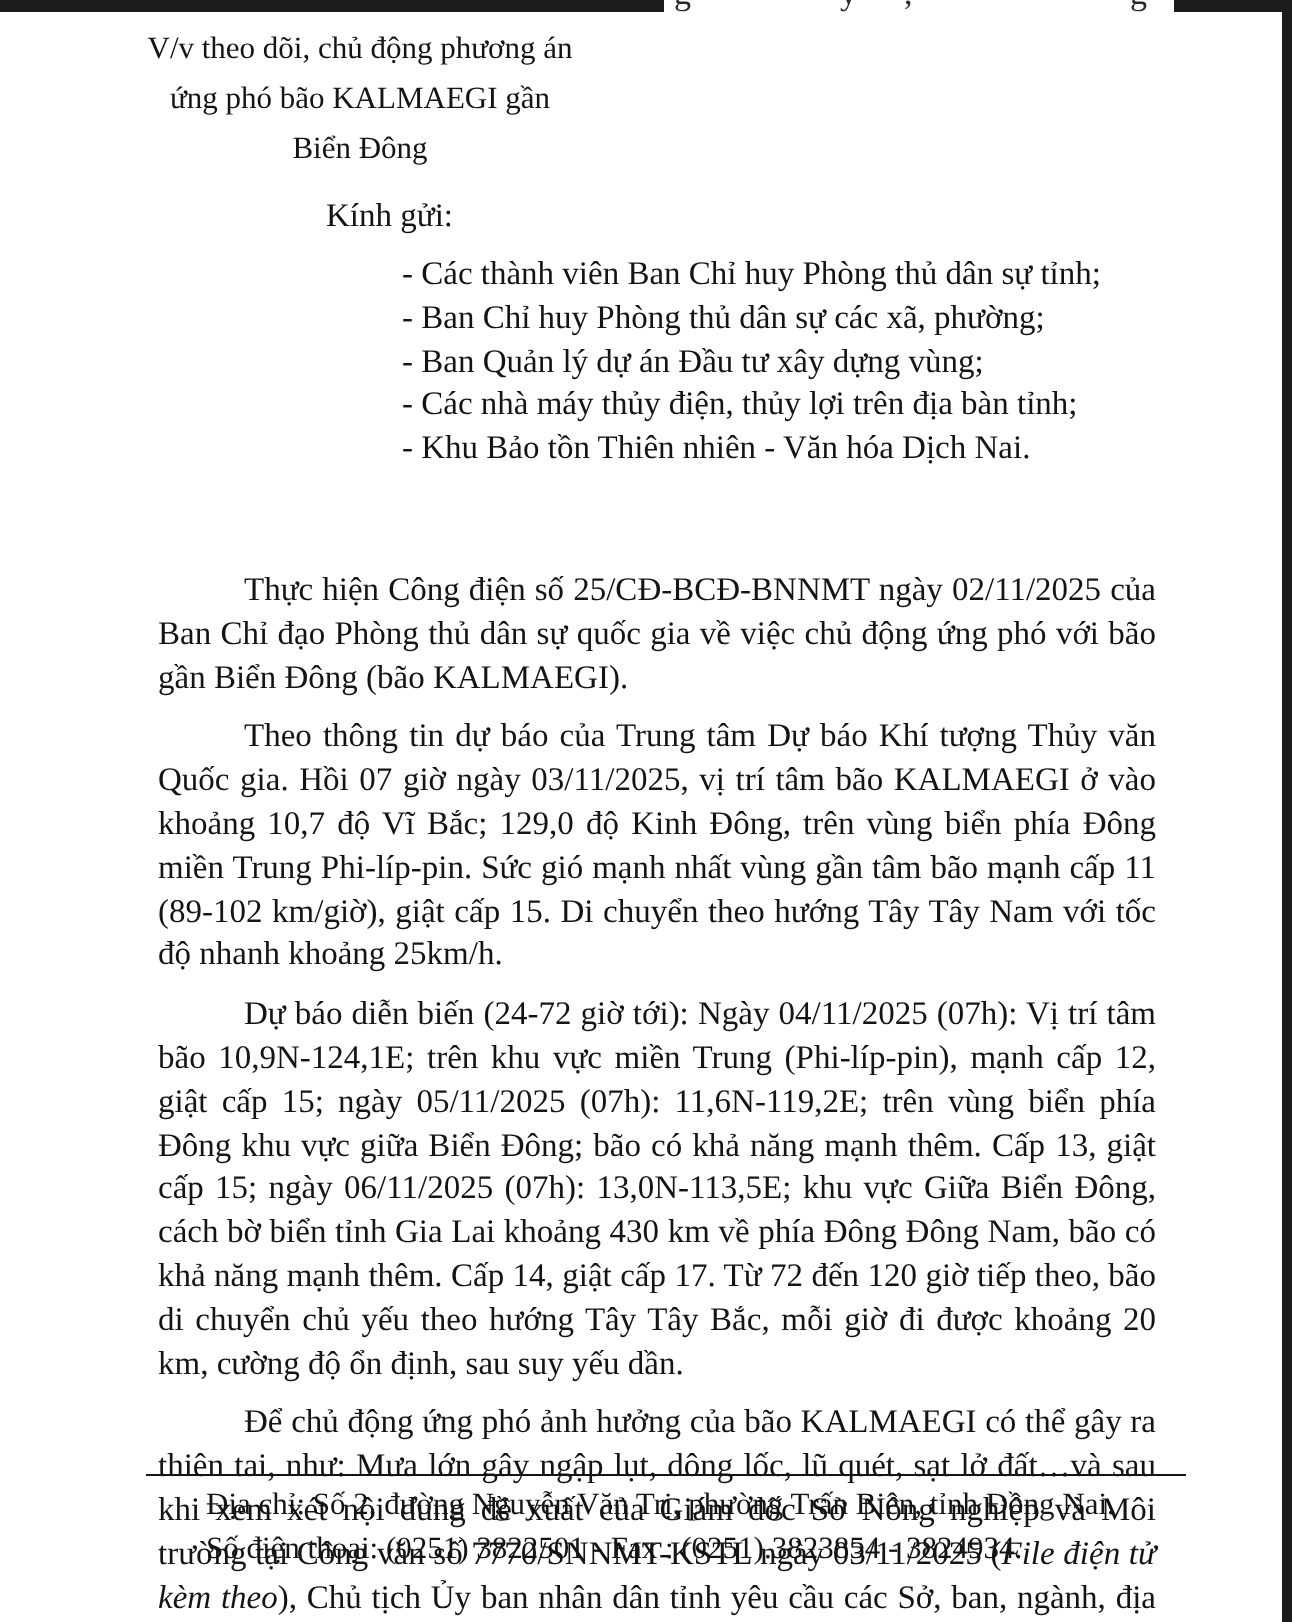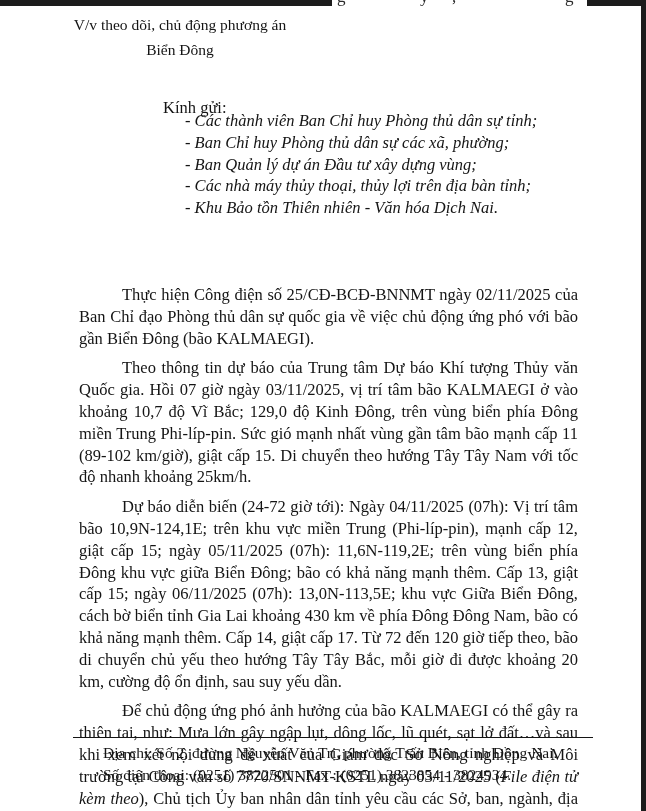--- a/index.html
+++ b/index.html
@@ -30,21 +30,21 @@
     text-align: center; font-size: 15.5px; line-height: 25px;
   }
   .salutation {
     position: absolute; top: 86px; left: 163px;
     font-size: 16.5px;
     margin-top: 12px;
   }
   .recipients {
     position: absolute; top: 110px; left: 185px; width: 420px;
     font-size: 16.5px; line-height: 21.8px;
-    list-style: none; margin: 0; padding: 0; font-style: italic;
+    list-style: none; margin: 16px; padding: 0;
   }
   .body-text {
     position: absolute; top: 284px; left: 79px; width: 509px;
     font-size: 16.5px; line-height: 21.8px; text-align: justify;
   }
   .body-text p { margin: 0 10px 8px 0; text-indent: 43px; }
   .it { font-style: italic; }
   .footer-rule {
     position: absolute; top: 737px; left: 73px; width: 520px;
     border: 0; border-top: 1.6px solid #141414; margin: 0;
@@ -64,30 +64,31 @@
   <div class="edge-right"></div>
   <div class="top-frag">
     <span class="f0">g</span>
     <span class="f1">y</span>
     <span class="f2">,</span>
     <span class="f3">g</span>
   </div>
 
   <div class="subject">
     <div>V/v theo dõi, chủ động phương án</div>
+    <div>ứng phó bão KALMAEGI gần</div>
     <div>Biển Đông</div>
   </div>
 
   <div class="salutation">Kính gửi:</div>
 
   <ul class="recipients">
     <li>- Các thành viên Ban Chỉ huy Phòng thủ dân sự tỉnh;</li>
     <li>- Ban Chỉ huy Phòng thủ dân sự các xã, phường;</li>
     <li>- Ban Quản lý dự án Đầu tư xây dựng vùng;</li>
-    <li>- Các nhà máy thủy thoại, thủy lợi trên địa bàn tỉnh;</li>
+    <li>- Các nhà máy thủy điện, thủy lợi trên địa bàn tỉnh;</li>
     <li>- Khu Bảo tồn Thiên nhiên - Văn hóa Dịch Nai.</li>
   </ul>
 
   <div class="body-text">
     <p>Thực hiện Công điện số 25/CĐ-BCĐ-BNNMT ngày 02/11/2025 của Ban Chỉ đạo Phòng thủ dân sự quốc gia về việc chủ động ứng phó với bão gần Biển Đông (bão KALMAEGI).</p>
     <p>Theo thông tin dự báo của Trung tâm Dự báo Khí tượng Thủy văn Quốc gia. Hồi 07 giờ ngày 03/11/2025, vị trí tâm bão KALMAEGI ở vào khoảng 10,7 độ Vĩ Bắc; 129,0 độ Kinh Đông, trên vùng biển phía Đông miền Trung Phi-líp-pin. Sức gió mạnh nhất vùng gần tâm bão mạnh cấp 11 (89-102 km/giờ), giật cấp 15. Di chuyển theo hướng Tây Tây Nam với tốc độ nhanh khoảng 25km/h.</p>
     <p>Dự báo diễn biến (24-72 giờ tới): Ngày 04/11/2025 (07h): Vị trí tâm bão 10,9N-124,1E; trên khu vực miền Trung (Phi-líp-pin), mạnh cấp 12, giật cấp 15; ngày 05/11/2025 (07h): 11,6N-119,2E; trên vùng biển phía Đông khu vực giữa Biển Đông; bão có khả năng mạnh thêm. Cấp 13, giật cấp 15; ngày 06/11/2025 (07h): 13,0N-113,5E; khu vực Giữa Biển Đông, cách bờ biển tỉnh Gia Lai khoảng 430 km về phía Đông Đông Nam, bão có khả năng mạnh thêm. Cấp 14, giật cấp 17. Từ 72 đến 120 giờ tiếp theo, bão di chuyển chủ yếu theo hướng Tây Tây Bắc, mỗi giờ đi được khoảng 20 km, cường độ ổn định, sau suy yếu dần.</p>
     <p><span>Để chủ động ứng phó ảnh hưởng của bão KALMAEGI có thể gây ra thiên tai, như: Mưa lớn gây ngập lụt, dông lốc, lũ quét, sạt lở đất…và sau khi xem xét nội dung đề xuất của Giám đốc Sở Nông nghiệp và Môi trường tại Công văn số 7770/SNNMT-KSTL ngày 03/11/2025 (</span><span class="it">File điện tử kèm theo</span><span>), Chủ tịch Ủy ban nhân dân tỉnh yêu cầu các Sở, ban, ngành, địa phương và đơn vị liên quan khẩn trương thực hiện một số nội dung sau:</span></p>
   </div>
 

